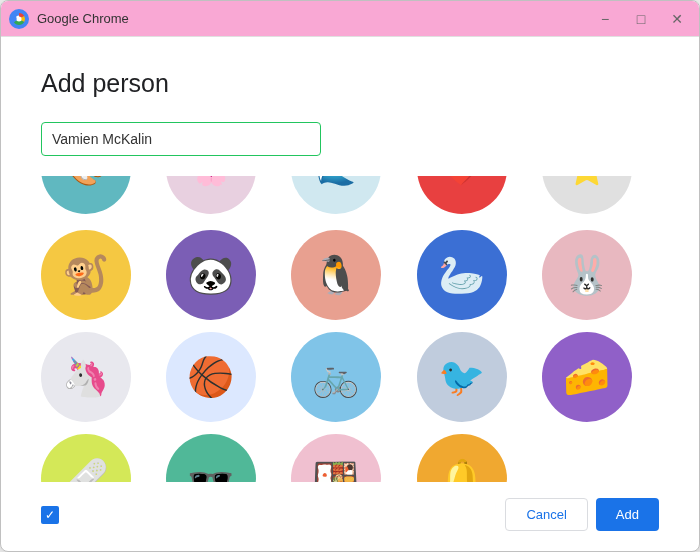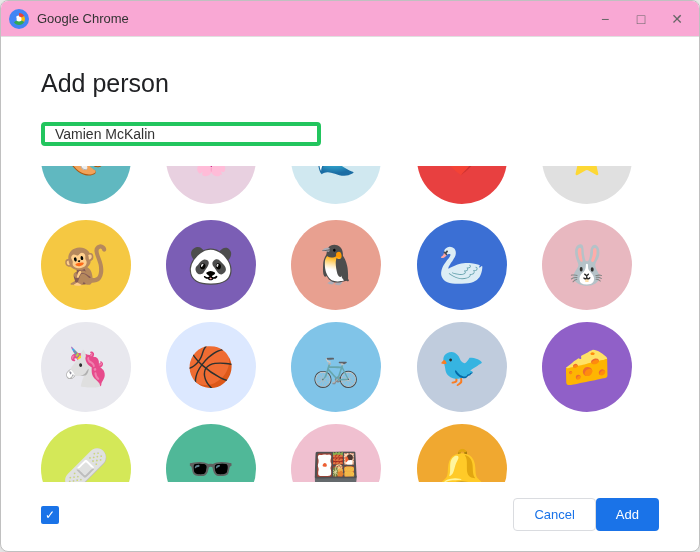--- a/index.html
+++ b/index.html
@@ -69,22 +69,22 @@
       overflow: hidden;
     }
     .page-title {
       font-size: 25px;
       font-weight: 400;
       color: #202124;
       margin-bottom: 24px;
     }
     .name-input {
       width: 280px;
-      height: 24px;
-      border: 4px solid #22c55e;
+      height: 34px;
+      border: 1px solid #22c55e;
       border-radius: 4px;
       padding: 0 10px;
       font-size: 14px;
       color: #333;
       outline: none;
       margin-bottom: 20px;
     }
     .avatar-section {
       flex: 1;
       position: relative;
@@ -149,21 +149,21 @@
       justify-content: center;
       flex-shrink: 0;
     }
     .checkmark {
       color: white;
       font-size: 12px;
       line-height: 1;
     }
     .action-buttons {
       display: flex;
-      gap: 0;
+      gap: 8px;
     }
     .btn-cancel {
       padding: 8px 20px;
       border: 1px solid #dadce0;
       background: white;
       color: #1a73e8;
       border-radius: 4px;
       font-size: 13px;
       cursor: pointer;
       font-weight: 500;

